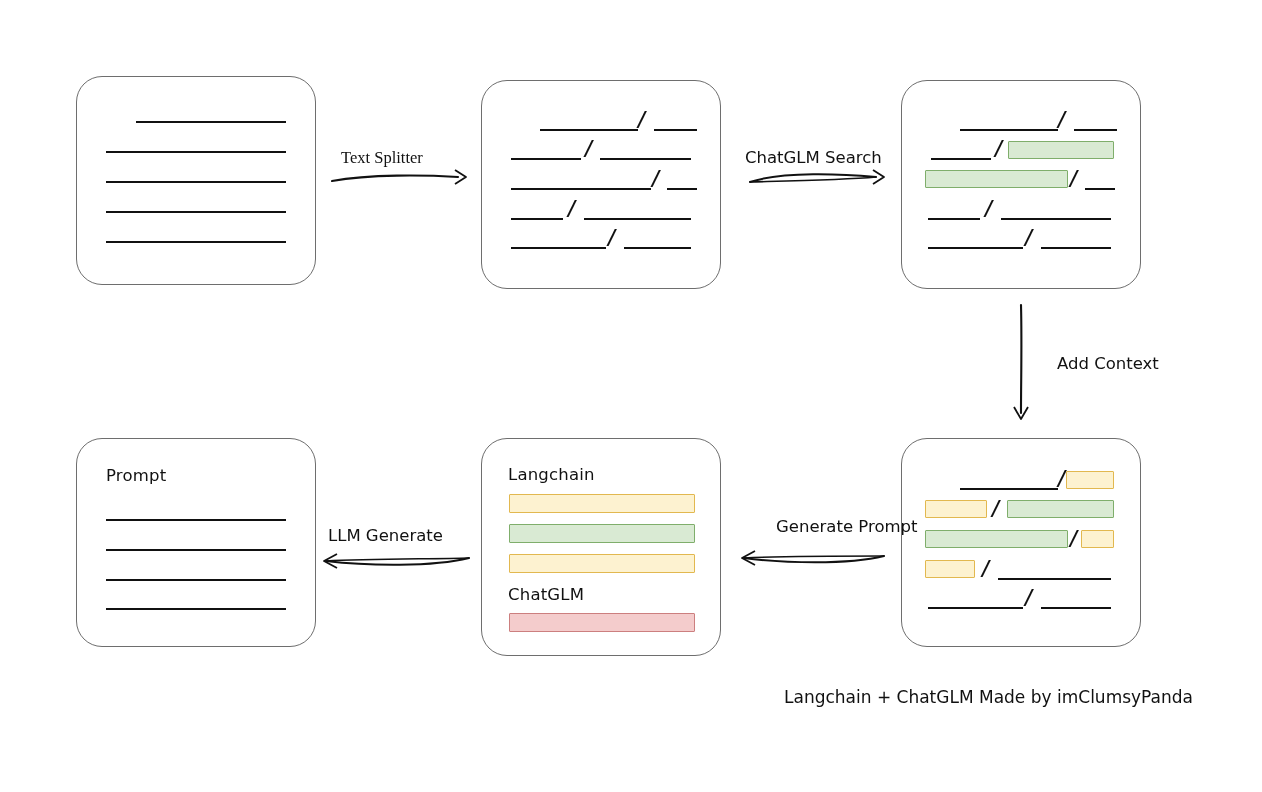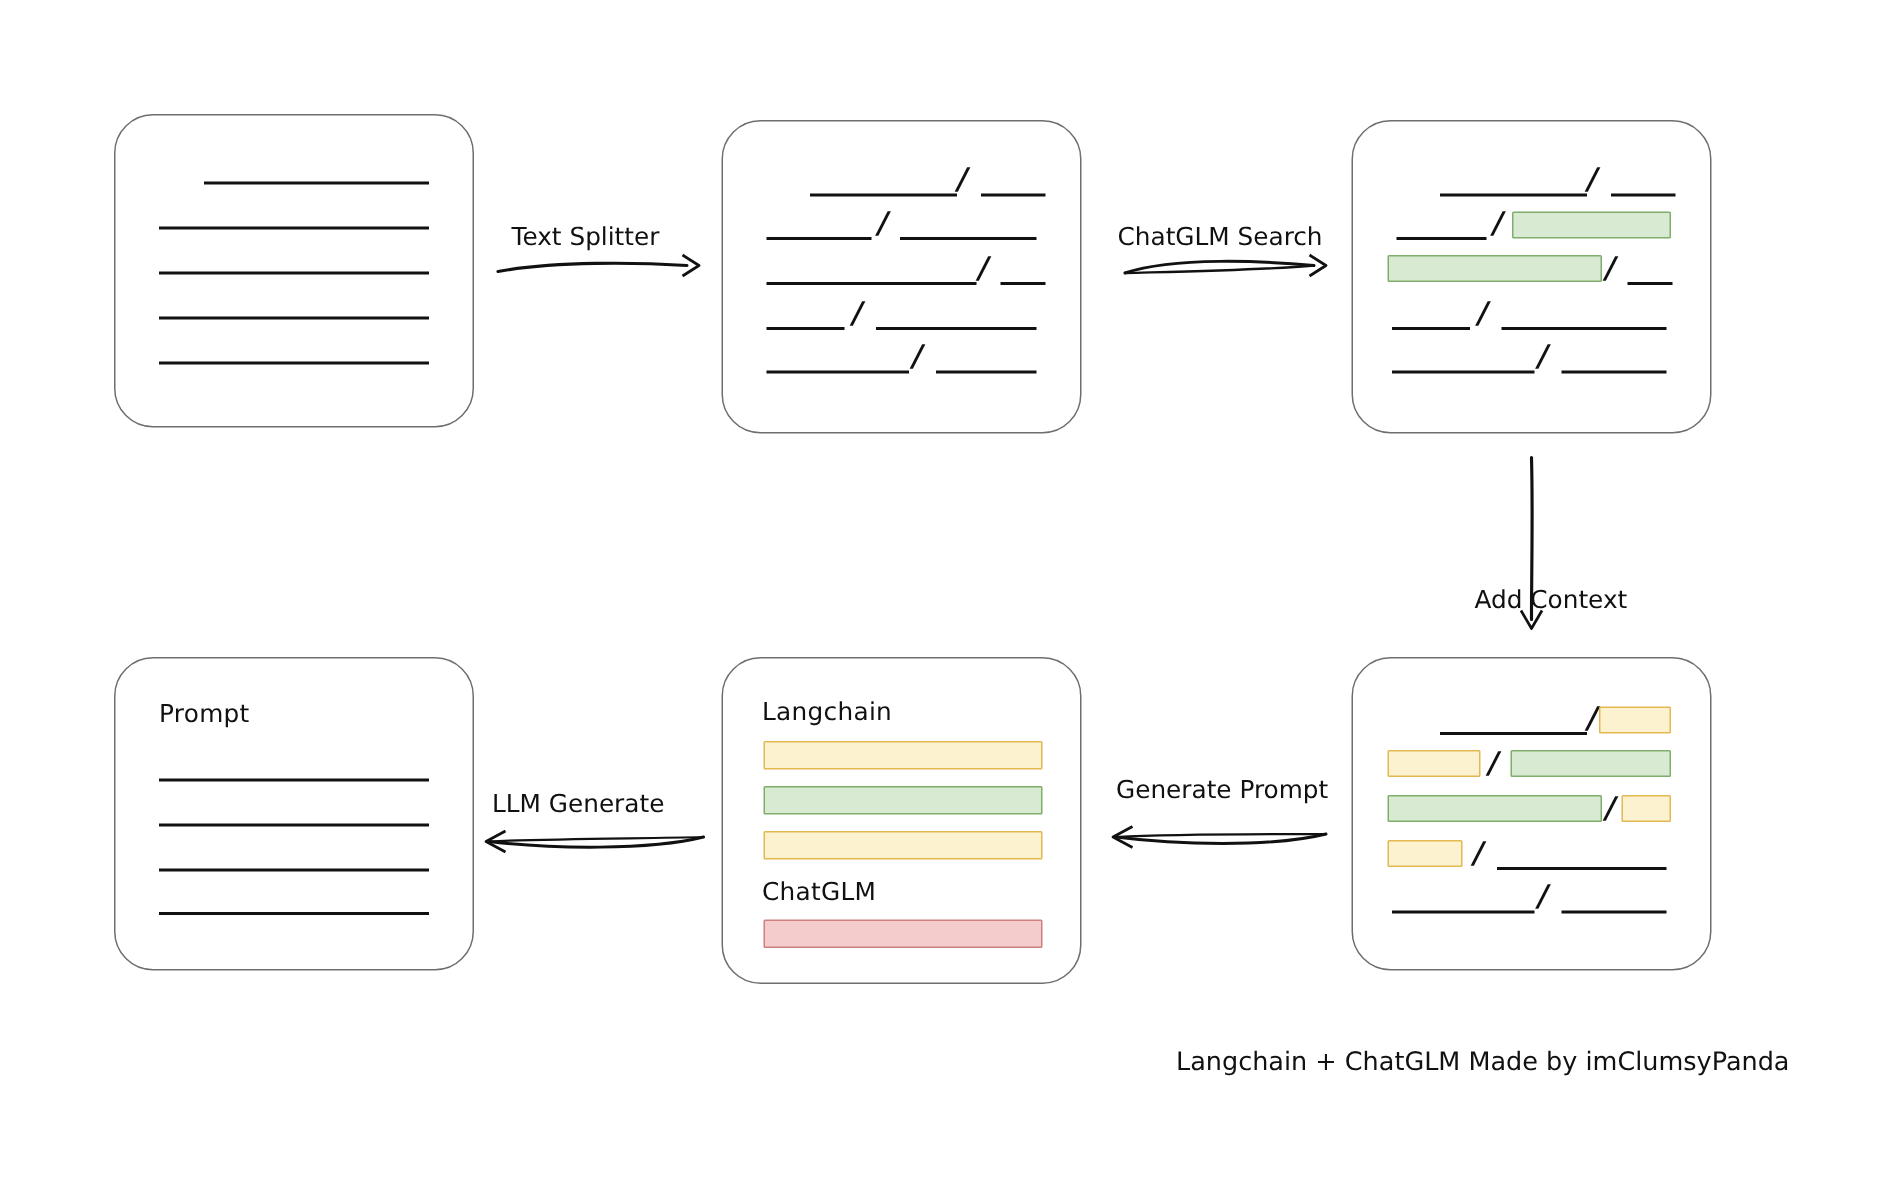--- a/index.html
+++ b/index.html
@@ -67,41 +67,40 @@
     font-size: 16.5px;
     color: #111111;
     white-space: nowrap;
   }
   .footer-note {
     position: absolute;
     font-family: "DejaVu Sans", sans-serif;
     font-size: 17px;
     color: #111111;
     white-space: nowrap;
-    margin-top: 11px;
   }
   svg.edge {
     position: absolute;
     overflow: visible;
     pointer-events: none;
   }
 </style>
 </head>
 <body>
 
 <div id="canvas">
 
   <div class="doc-box" style="left:76px; top:76px; width:240px; height:209px;"></div>
   <div class="seg" style="left:136px; top:121px; width:150px;"></div>
   <div class="seg" style="left:106px; top:151px; width:180px;"></div>
   <div class="seg" style="left:106px; top:181px; width:180px;"></div>
   <div class="seg" style="left:106px; top:211px; width:180px;"></div>
   <div class="seg" style="left:106px; top:241px; width:180px;"></div>
 
-  <div class="edge-label" style="left:341px; top:148px;">Text Splitter</div>
+  <div class="edge-label" style="left:341px; top:148px;font-family:Liberation Serif, serif;">Text Splitter</div>
   <svg class="edge" style="left:330px; top:165px;" width="140" height="24" viewBox="0 0 140 24">
     <path d="M2,16 C40,9 95,10 128,12" stroke="#111" stroke-width="2.1" fill="none" stroke-linecap="round"></path>
     <path d="M125,5 L136,12 L125,19" stroke="#111" stroke-width="1.8" fill="none" stroke-linejoin="round"></path>
   </svg>
 
   <div class="doc-box" style="left:481px; top:80px; width:240px; height:209px;"></div>
 
   <div class="seg" style="left:540px; top:129px; width:98px;"></div>
   <div class="slash" style="left:638px; top:129px;">/</div>
   <div class="seg" style="left:654px; top:129px; width:43px;"></div>
@@ -144,21 +143,21 @@
   <div class="seg" style="left:1085px; top:188px; width:30px;"></div>
 
   <div class="seg" style="left:928px; top:218px; width:52px;"></div>
   <div class="slash" style="left:985px; top:218px;">/</div>
   <div class="seg" style="left:1001px; top:218px; width:110px;"></div>
 
   <div class="seg" style="left:928px; top:247px; width:95px;"></div>
   <div class="slash" style="left:1025px; top:247px;">/</div>
   <div class="seg" style="left:1041px; top:247px; width:70px;"></div>
 
-  <div class="edge-label" style="left:983px; top:354px;margin-top:36px;">Add Context</div>
+  <div class="edge-label" style="left:1057px; top:354px;">Add Context</div>
   <svg class="edge" style="left:1010px; top:303px;" width="30" height="118" viewBox="0 0 30 118">
     <path d="M11,2 C12,40 11,75 11,110" stroke="#111" stroke-width="2.1" fill="none" stroke-linecap="round"></path>
     <path d="M4,104 L11,116 L18,104" stroke="#111" stroke-width="1.8" fill="none" stroke-linejoin="round"></path>
   </svg>
 
   <div class="doc-box" style="left:901px; top:438px; width:240px; height:209px;"></div>
 
   <div class="seg" style="left:960px; top:488px; width:98px;"></div>
   <div class="slash" style="left:1058px; top:488px;">/</div>
   <div class="chip yellow" style="left:1066px; top:471px; width:48px; height:18px;"></div>
@@ -172,21 +171,21 @@
   <div class="chip yellow" style="left:1081px; top:530px; width:33px; height:18px;"></div>
 
   <div class="chip yellow" style="left:925px; top:560px; width:50px; height:18px;"></div>
   <div class="slash" style="left:982px; top:578px;">/</div>
   <div class="seg" style="left:998px; top:578px; width:113px;"></div>
 
   <div class="seg" style="left:928px; top:607px; width:95px;"></div>
   <div class="slash" style="left:1025px; top:607px;">/</div>
   <div class="seg" style="left:1041px; top:607px; width:70px;"></div>
 
-  <div class="edge-label" style="left:744px; top:517px;">Generate Prompt</div>
+  <div class="edge-label" style="left:776px; top:517px;">Generate Prompt</div>
   <svg class="edge" style="left:738px; top:545px;" width="150" height="24" viewBox="0 0 150 24">
     <path d="M146,11 C110,20 45,18 6,13" stroke="#111" stroke-width="2" fill="none" stroke-linecap="round"></path>
     <path d="M146,11 C110,11 45,11 6,13" stroke="#111" stroke-width="1.5" fill="none" stroke-linecap="round"></path>
     <path d="M17,6 L4,13 L17,20" stroke="#111" stroke-width="1.8" fill="none" stroke-linejoin="round"></path>
   </svg>
 
   <div class="doc-box" style="left:481px; top:438px; width:240px; height:218px;"></div>
   <div class="box-title" style="left:508px; top:465px;">Langchain</div>
   <div class="chip yellow" style="left:509px; top:494px; width:186px; height:19px;"></div>
   <div class="chip green" style="left:509px; top:524px; width:186px; height:19px;"></div>

